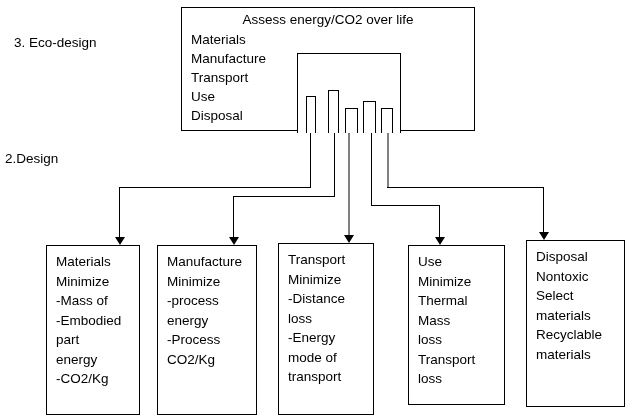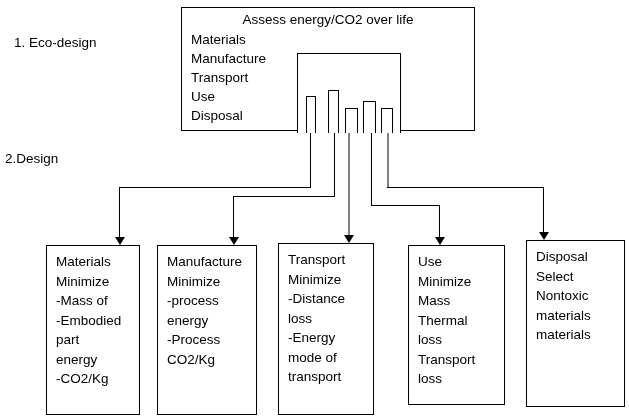--- a/index.html
+++ b/index.html
@@ -33,21 +33,21 @@
     position:absolute;border:1.5px solid #000;box-sizing:border-box;background:#fff;
     padding:6px 4px 0 9px;font-size:13.5px;line-height:19.5px;
   }
   .node div{white-space:nowrap;}
 </style>
 </head>
 <body>
 
 <div class="canvas">
 
-  <div class="stage-label" style="left:14px;top:35px;">1. Eco-design</div>
+  <div class="stage-label" style="left:14px;top:35px;">3. Eco-design</div>
   <div class="stage-label" style="left:5px;top:151px;">2.Design</div>
 
   <div class="assess-box">
     <div class="assess-title">Assess energy/CO2 over life</div>
     <div class="assess-items">
       <div>Materials</div>
       <div>Manufacture</div>
       <div>Transport</div>
       <div>Use</div>
       <div>Disposal</div>
@@ -110,28 +110,29 @@
     <div>-Distance</div>
     <div>loss</div>
     <div>-Energy</div>
     <div>mode of</div>
     <div>transport</div>
   </div>
 
   <div class="node" style="left:408px;top:245px;width:97px;height:160px;">
     <div>Use</div>
     <div>Minimize</div>
+    <div>Thermal</div>
     <div>Mass</div>
-    <div>Thermal</div>
     <div>loss</div>
     <div>Transport</div>
     <div>loss</div>
   </div>
 
   <div class="node" style="left:526px;top:240px;width:99px;height:167px;">
     <div>Disposal</div>
+    <div>Nontoxic</div>
     <div>Select</div>
-    <div>Nontoxic</div>
     <div>materials</div>
+    <div>Recyclable</div>
     <div>materials</div>
   </div>
 
 </div>
 
 </body></html>

